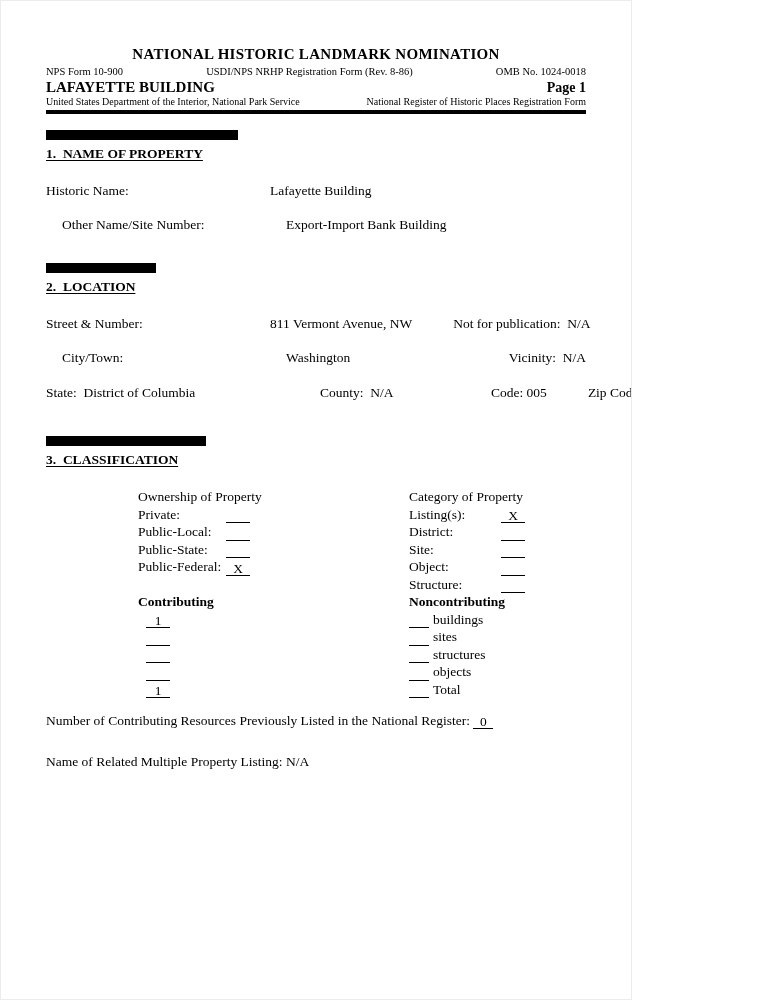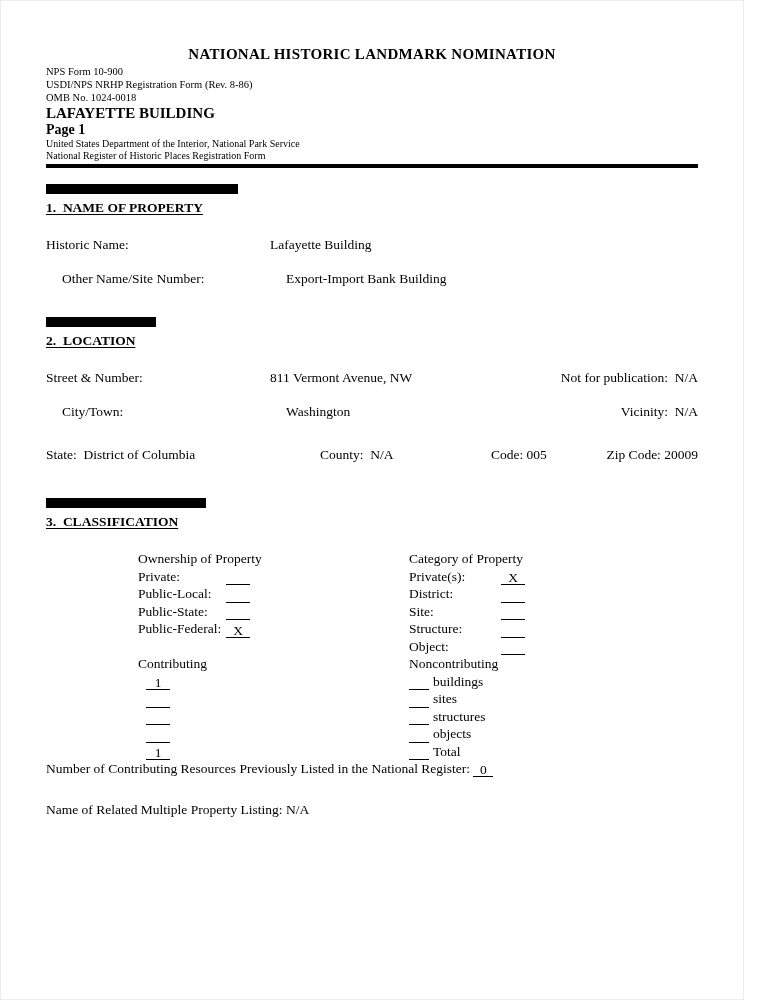--- a/index.html
+++ b/index.html
@@ -1,34 +1,34 @@
 <!DOCTYPE html>
 <html><head>
 <meta charset="utf-8">
 <style>
   * { margin: 0; padding: 0; box-sizing: border-box; }
   html, body { background: #ffffff; }
   .page {
-    width: 744px; height: 1000px;
+    width: 632px; height: 1000px;
     background: #ffffff; color: #000;
     font-family: "Liberation Serif", serif;
     font-size: 13.5px;
     position: relative; overflow: hidden;
     border: 1px solid #ececec;
   }
   .content { padding: 0 45px; }
   .pre { white-space: pre; }
 
   
   .doc-title {
     padding-top: 44px; text-align: center;
     font-weight: bold; font-size: 15px; letter-spacing: .3px;
     line-height: 18px;
   }
-  .hdr-row { display: flex; justify-content: space-between; align-items: baseline; flex-direction: column; }
+  .hdr-row { display: flex; justify-content: space-between; align-items: baseline; }
   .hdr-row-1 { margin-top: 2px; font-size: 10.5px; line-height: 13px; }
   .hdr-row-2 { margin-top: 0; }
   .property-name { font-weight: bold; font-size: 15px; line-height: 18px; }
   .page-num { font-weight: bold; font-size: 14px; }
   .hdr-row-3 { font-size: 10px; line-height: 12px; }
   .header-rule { border: 0; border-top: 4px solid #000; margin-top: 2px; }
 
   
   .black-bar { height: 10px; background: #000; }
   .bar-1 { width: 192px; margin-top: 16px; }
@@ -40,21 +40,21 @@
     white-space: pre; line-height: 17px;
   }
 
   
   .row { display: flex; align-items: baseline; line-height: 17px; gap: 41px; }
   .label-col { flex: 0 0 183px; white-space: pre; }
   .mt20 { margin-top: 20px; }
   .mt17 { margin-top: 17px; margin-left: 16px; }
   .mt18 { margin-top: 18px; }
   .push-right { margin-left: auto; white-space: pre; }
-  .w233 { flex: 0 0 233px; margin-top: 8px; }
+  .w233 { flex: 0 0 233px; }
   .w130 { flex: 0 0 130px; }
 
   
   .blank {
     display: inline-block; min-width: 24px; height: 15px;
     border-bottom: 1px solid #000;
     text-align: center; line-height: 15px; vertical-align: bottom;
   }
   .blank:empty::after { content: "\00a0"; }
   .blank-sm { min-width: 20px; }
@@ -63,28 +63,28 @@
   .class-cols { display: flex; margin-top: 20px; }
   .col-left { flex: 0 0 363px; padding-left: 92px; }
   .col-right { flex: 1; }
   .class-item { display: flex; align-items: flex-end; line-height: 17.5px; }
   .o-label { flex: 0 0 88px; white-space: pre; }
   .c-label { flex: 0 0 92px; white-space: pre; }
   .col-title { line-height: 17.5px; }
 
   
   .res-title { margin-top: 18px; line-height: 17px; }
-  .res-header { display: flex; line-height: 17.5px; }
+  .res-header { display: flex; line-height: 17.5px; font-weight: bold; }
   .res-header .left { flex: 0 0 363px; padding-left: 92px; }
   .res-row { display: flex; align-items: baseline; line-height: 17.5px; }
   .res-row .left { flex: 0 0 363px; padding-left: 100px; }
   .res-row .right { flex: 1; }
   .res-label { margin-left: 4px; }
 
-  .prev-row { line-height: 17px; }
+  .prev-row { margin-top: 14px; line-height: 17px; }
   .related-row { margin-top: 24px; line-height: 17px; }
 </style>
 </head>
 <body>
 
 <div class="page">
   <div class="content">
 
     <div>
       <div class="doc-title">NATIONAL HISTORIC LANDMARK NOMINATION</div>
@@ -158,37 +158,37 @@
             <span class="blank"></span>
           </div>
           <div class="class-item">
             <span class="o-label">Public-Federal:</span>
             <span class="blank">X</span>
           </div>
         </div>
         <div class="col-right">
           <div class="col-title">Category of Property</div>
           <div class="class-item">
-            <span class="c-label">Private(s):</span>
+            <span class="c-label">Listing(s):</span>
             <span class="blank">X</span>
           </div>
           <div class="class-item">
             <span class="c-label">District:</span>
             <span class="blank"></span>
           </div>
           <div class="class-item">
             <span class="c-label">Site:</span>
             <span class="blank"></span>
           </div>
           <div class="class-item">
+            <span class="c-label">Object:</span>
+            <span class="blank"></span>
+          </div>
+          <div class="class-item">
             <span class="c-label">Structure:</span>
-            <span class="blank"></span>
-          </div>
-          <div class="class-item">
-            <span class="c-label">Object:</span>
             <span class="blank"></span>
           </div>
         </div>
       </div>
 
       <div class="res-header">
         <span class="left">Contributing</span>
         <span>Noncontributing</span>
       </div>
 

